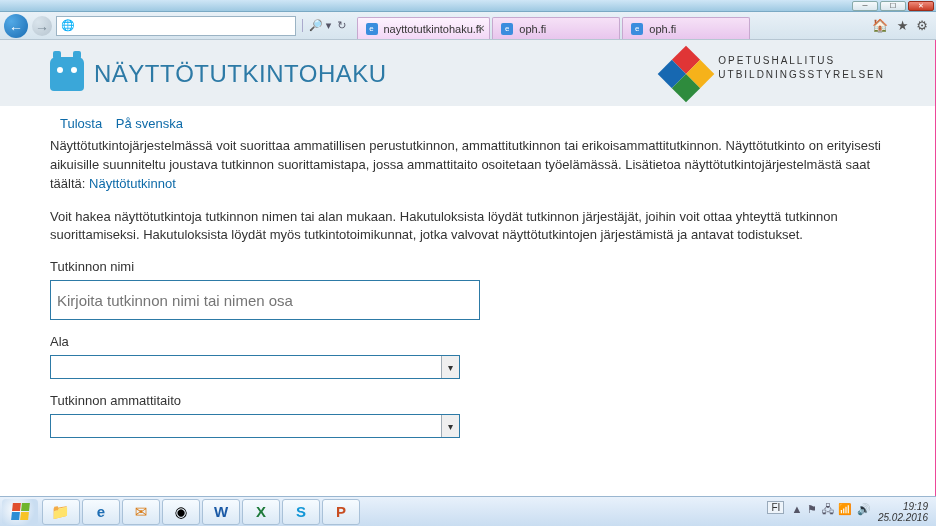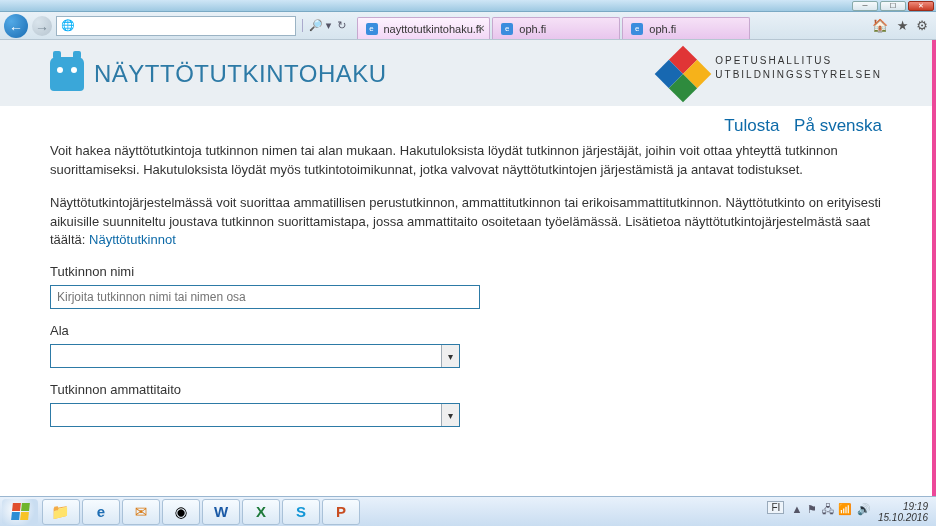--- a/index.html
+++ b/index.html
@@ -62,21 +62,21 @@
     border-top-left-radius: 2px; border-top-right-radius: 2px;
     margin-right: 2px;
     position:relative;
   }
   .tab.active { background: linear-gradient(#fdf2fe,#f2d7f6); }
   .tab .favicon { width:12px;height:12px;background:#3a8dde;border-radius:2px;display:flex;align-items:center;justify-content:center;color:#fff;font-size:8px;}
   .tab .closex { position:absolute; right:4px; font-size:10px; color:#666;}
   .ie-right { margin-left:auto; display:flex; gap:8px; color:#555; font-size:13px; padding-right:4px;}
 
   
-  .viewport { height: calc(526px - 12px - 28px - 30px); overflow-y: scroll; background:#fff; border-right:4px solid #ec4899;}
+  .viewport { height: calc(526px - 12px - 28px - 30px); overflow-y: scroll; background:#fff; border-right:1px solid #ec4899;}
   .viewport::-webkit-scrollbar { width:16px; }
   .viewport::-webkit-scrollbar-track { background:#eef1f4; }
   .viewport::-webkit-scrollbar-thumb { background:#c4ccd3; border:1px solid #9aa6b0;}
 
   
   .page-header {
     background:#eaeff3;
     padding: 14px 50px 12px 50px;
     display:flex; align-items:center; justify-content:space-between;
   }
@@ -98,29 +98,29 @@
     width:40px;height:40px; transform:rotate(45deg);
     display:grid; grid-template-columns:1fr 1fr; grid-template-rows:1fr 1fr;
   }
   .oph-diamond span:nth-child(1){background:#e03536;}
   .oph-diamond span:nth-child(2){background:#f6b21a;}
   .oph-diamond span:nth-child(3){background:#1768b1;}
   .oph-diamond span:nth-child(4){background:#2e8b3d;}
   .oph-text { font-size:10px; letter-spacing:2px; color:#333; line-height:1.4; }
 
   .content { padding: 10px 50px 30px 50px; font-size:13px; color:#333; }
-  .toplinks { text-align:right; font-size:17px; margin-bottom:6px;}
+  .toplinks { font-size:13px; margin-bottom:6px;}
   .toplinks a { color:#0d6aa8; text-decoration:none; margin-left:10px;}
   .para { margin-bottom:14px; line-height:1.45; }
   .para a { color:#0d6aa8; text-decoration:none; }
   .field-label { font-weight:400; font-size:13px; margin:14px 0 6px; }
   .text-input {
-    width: 430px; height:24px;
+    width: 430px; height:40px;
     border:1px solid #2d7aa6; padding:0 6px;
-    font-size:12px; color:#666;
+    font-size:15px; color:#666;
   }
   .select-wrap {
     width: 410px; height:24px;
     border:1px solid #2d7aa6;
     display:flex;
   }
   .select-wrap .val { flex:1; }
   .select-wrap .arrow {
     width:18px; background:#efefef; border-left:1px solid #9faab3;
     display:flex;align-items:center;justify-content:center;font-size:10px;color:#333;
@@ -219,25 +219,25 @@
       </div>
     </div>
   </div>
 
   <div class="content">
     <div class="toplinks">
       <a href="#">Tulosta</a>
       <a href="#">På svenska</a>
     </div>
 
-    <p class="para">Voit hakea näyttötutkintoja tutkinnon nimen tai alan mukaan. Hakutuloksista löydät tutkinnon järjestäjät, joihin voit ottaa yhteyttä tutkinnon suorittamiseksi. Hakutuloksista löydät myös tutkintotoimikunnat, jotka valvovat näyttötutkintojen järjestämistä ja antavat todistukset.</p>
-
     <p class="para">
       <span>Näyttötutkintojärjestelmässä voit suorittaa ammatillisen perustutkinnon, ammattitutkinnon tai erikoisammattitutkinnon. Näyttötutkinto on erityisesti aikuisille suunniteltu joustava tutkinnon suorittamistapa, jossa ammattitaito osoitetaan työelämässä. Lisätietoa näyttötutkintojärjestelmästä saat täältä: </span><a href="#">Näyttötutkinnot</a>
     </p>
+
+    <p class="para">Voit hakea näyttötutkintoja tutkinnon nimen tai alan mukaan. Hakutuloksista löydät tutkinnon järjestäjät, joihin voit ottaa yhteyttä tutkinnon suorittamiseksi. Hakutuloksista löydät myös tutkintotoimikunnat, jotka valvovat näyttötutkintojen järjestämistä ja antavat todistukset.</p>
 
     <div class="field-label">Tutkinnon nimi</div>
     <input class="text-input" type="text" placeholder="Kirjoita tutkinnon nimi tai nimen osa" style="">
 
     <div class="field-label">Ala</div>
     <div class="select-wrap">
       <div class="val"></div>
       <div class="arrow">▾</div>
     </div>
 
@@ -273,16 +273,16 @@
     <span class="lang">FI</span>
     <span class="tray-icons">
       <span>▲</span>
       <span>⚑</span>
       <span>🖧</span>
       <span>📶</span>
       <span>🔊</span>
     </span>
     <div class="clock">
       <div>19:19</div>
-      <div>15.10.2016</div>
+      <div>25.02.2016</div>
     </div>
   </div>
 </div>
 
 </body></html>

